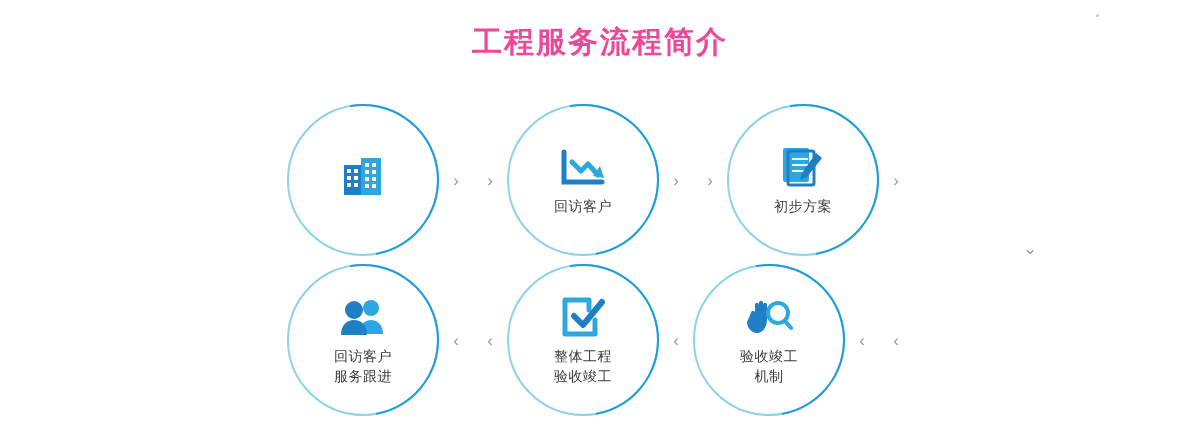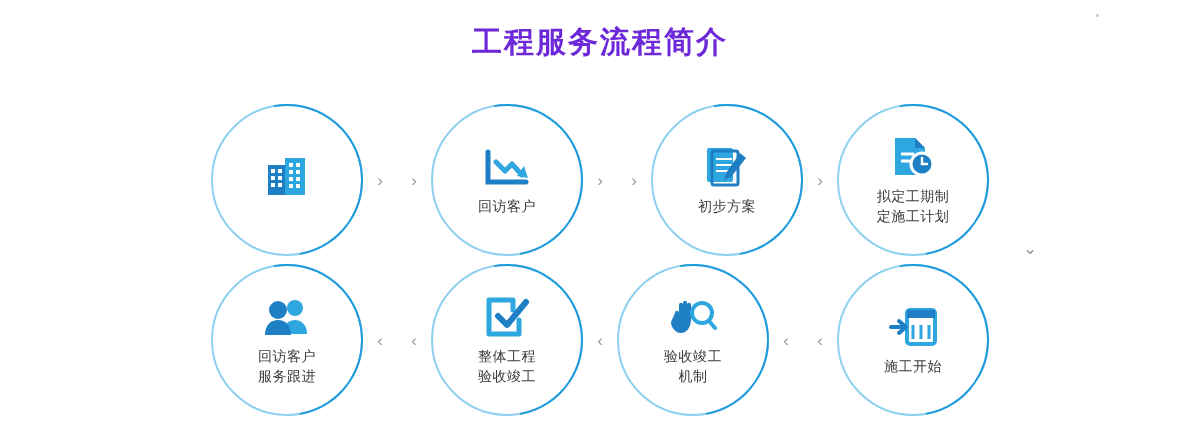--- a/index.html
+++ b/index.html
@@ -15,21 +15,21 @@
     position: relative;
   }
   .page-title {
     position: absolute;
     top: 22px;
     left: 0;
     width: 1200px;
     text-align: center;
     font-size: 30px;
     font-weight: bold;
-    color: #6d28d9;
+    color: #ec4899;
     letter-spacing: 2px;
   }
   .flow-row {
     position: absolute;
     left: 0;
     width: 1200px;
     height: 160px;
     display: flex;
     align-items: center;
     justify-content: center;
@@ -187,36 +187,20 @@
         <line x1="12" y1="20" x2="28" y2="20" stroke="#ffffff" stroke-width="2"></line>
         <line x1="12" y1="26" x2="24" y2="26" stroke="#ffffff" stroke-width="2"></line>
         <path d="M36 8 l6 5 l-15 19 l-7 3 l2 -7 z" fill="#1f7fc4"></path>
       </svg>
     </div>
     <div class="label">初步方案</div>
   </div>
 
   <div class="arrow">›</div>
 
-  <div class="node">
-    <div class="ring"></div>
-    <div class="ring-accent"></div>
-    <div class="icon">
-      <svg width="46" height="44" viewBox="0 0 46 44">
-        <path d="M5 3 h20 l10 10 v27 h-30 z" fill="#2ea7e0"></path>
-        <path d="M25 3 v10 h10 z" fill="#1f7fc4"></path>
-        <line x1="11" y1="19" x2="24" y2="19" stroke="#ffffff" stroke-width="3"></line>
-        <line x1="11" y1="26" x2="20" y2="26" stroke="#ffffff" stroke-width="3"></line>
-        <circle cx="32" cy="29" r="11" fill="#1f7fc4" stroke="#ffffff" stroke-width="3"></circle>
-        <path d="M32 23 v6 h5" stroke="#ffffff" stroke-width="2.5" fill="none" stroke-linecap="round"></path>
-      </svg>
-    </div>
-    <div class="label">拟定工期制
-定施工计划</div>
-  </div>
 
 </div>
 
 <div class="turn-arrow">⌄</div>
 
 <div class="flow-row" id="row-bottom">
 
   <div class="node">
     <div class="ring"></div>
     <div class="ring-accent"></div>
@@ -264,29 +248,14 @@
     </div>
     <div class="label">验收竣工
 机制</div>
   </div>
 
   <div class="arrow">‹</div>
 
 
   <div class="arrow">‹</div>
 
-  <div class="node">
-    <div class="ring"></div>
-    <div class="ring-accent"></div>
-    <div class="icon">
-      <svg width="48" height="42" viewBox="0 0 48 42">
-        <rect x="18" y="4" width="28" height="34" rx="3" fill="none" stroke="#2ea7e0" stroke-width="4"></rect>
-        <rect x="18" y="4" width="28" height="8" fill="#1f7fc4"></rect>
-        <line x1="24" y1="19" x2="24" y2="33" stroke="#2ea7e0" stroke-width="3"></line>
-        <line x1="32" y1="19" x2="32" y2="33" stroke="#2ea7e0" stroke-width="3"></line>
-        <line x1="40" y1="19" x2="40" y2="33" stroke="#2ea7e0" stroke-width="3"></line>
-        <path d="M2 21 h14 M10 15 l7 6 l-7 6" fill="none" stroke="#1f7fc4" stroke-width="4" stroke-linecap="round" stroke-linejoin="round"></path>
-      </svg>
-    </div>
-    <div class="label">施工开始</div>
-  </div>
 
 </div>
 
 </body></html>

